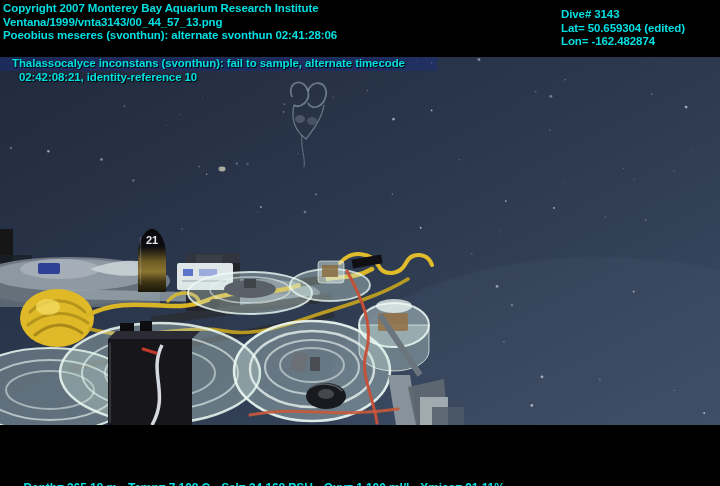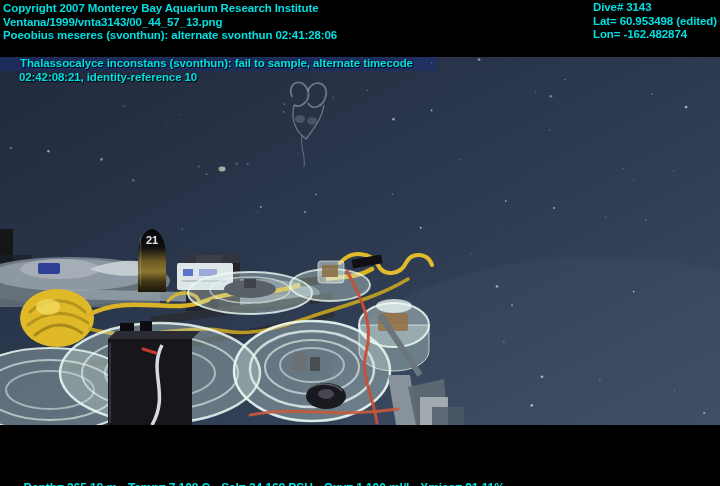--- a/index.html
+++ b/index.html
@@ -7,48 +7,48 @@
     position:relative;width:720px;height:486px;background:#0f766e;overflow:hidden;
     font-family:"Liberation Sans","DejaVu Sans",sans-serif;
   }
   .ovl{
     color:#00dfe1;font-size:11.5px;font-weight:bold;line-height:13.7px;
     letter-spacing:-0.1px;white-space:pre;
     text-shadow:1px 1px 0 rgba(0,0,0,.85),0 0 3px rgba(0,10,20,.6);
   }
   .top-band{position:absolute;left:0;top:0;width:720px;height:57px;background:#000;}
   .top-left{position:absolute;left:3px;top:2px;}
-  .top-right{position:absolute;left:561px;top:1px;margin-left:32px;}
+  .top-right{position:absolute;left:561px;top:8px;}
   .video{position:absolute;left:0;top:57px;width:720px;height:368px;overflow:hidden;}
   .anno1{
     position:absolute;left:0;top:0;width:437px;height:14px;
     background:rgba(26,46,116,.55);
   }
-  .anno1 .ovl{padding-left:20px;}
+  .anno1 .ovl{padding-left:12px;}
   .anno2{position:absolute;left:0;top:13.5px;width:437px;height:14px;}
   .anno2 .ovl{padding-left:19px;}
   .bottom-band{position:absolute;left:0;top:425px;width:720px;height:61px;background:#000;}
   .telemetry{position:absolute;left:4px;top:44px;font-size:12px;line-height:13px;}
   .telemetry span{margin-right:11px;}
   svg{display:block;}
 </style>
 </head>
 <body>
 
 <div class="frame">
 
   <div class="top-band">
     <div class="top-left">
       <div class="ovl">Copyright 2007 Monterey Bay Aquarium Research Institute</div>
       <div class="ovl">Ventana/1999/vnta3143/00_44_57_13.png</div>
       <div class="ovl">Poeobius meseres (svonthun): alternate svonthun 02:41:28:06</div>
     </div>
     <div class="top-right">
       <div class="ovl">Dive# 3143</div>
-      <div class="ovl">Lat= 60.953498 (edited)</div>
+      <div class="ovl">Lat= 50.659304 (edited)</div>
       <div class="ovl">Lon= -162.482874</div>
     </div>
   </div>
 
   <div class="video">
     <svg viewBox="0 0 720 368" width="720" height="368">
       <defs>
         <linearGradient id="g-water" x1="0" y1="0" x2="1" y2="1">
           <stop offset="0" stop-color="#212a3d"></stop>
           <stop offset="0.5" stop-color="#2c394f"></stop>

